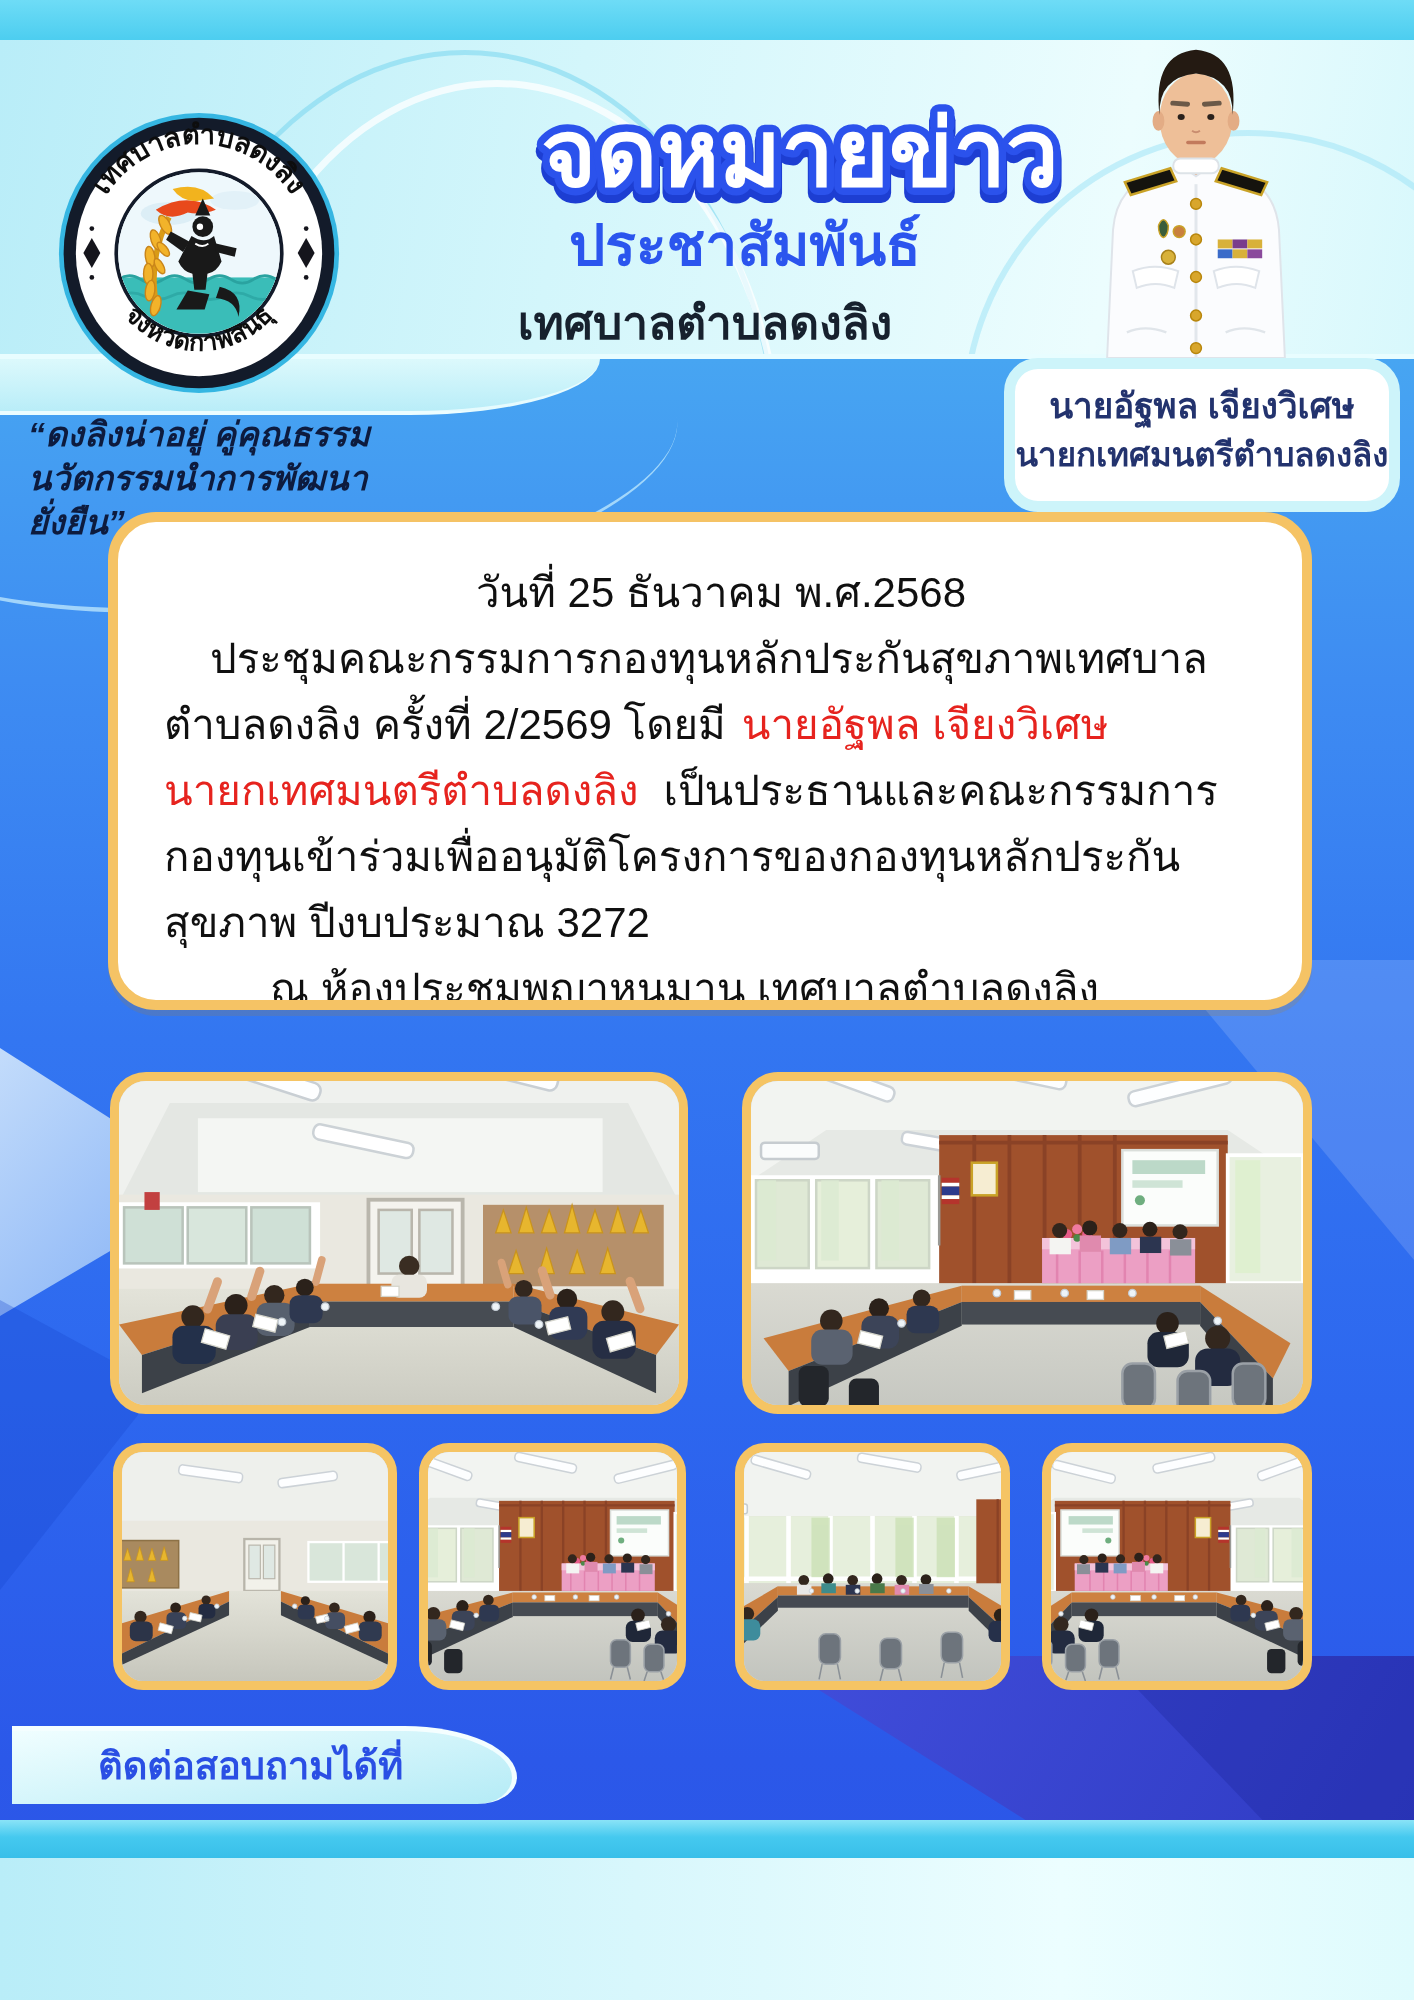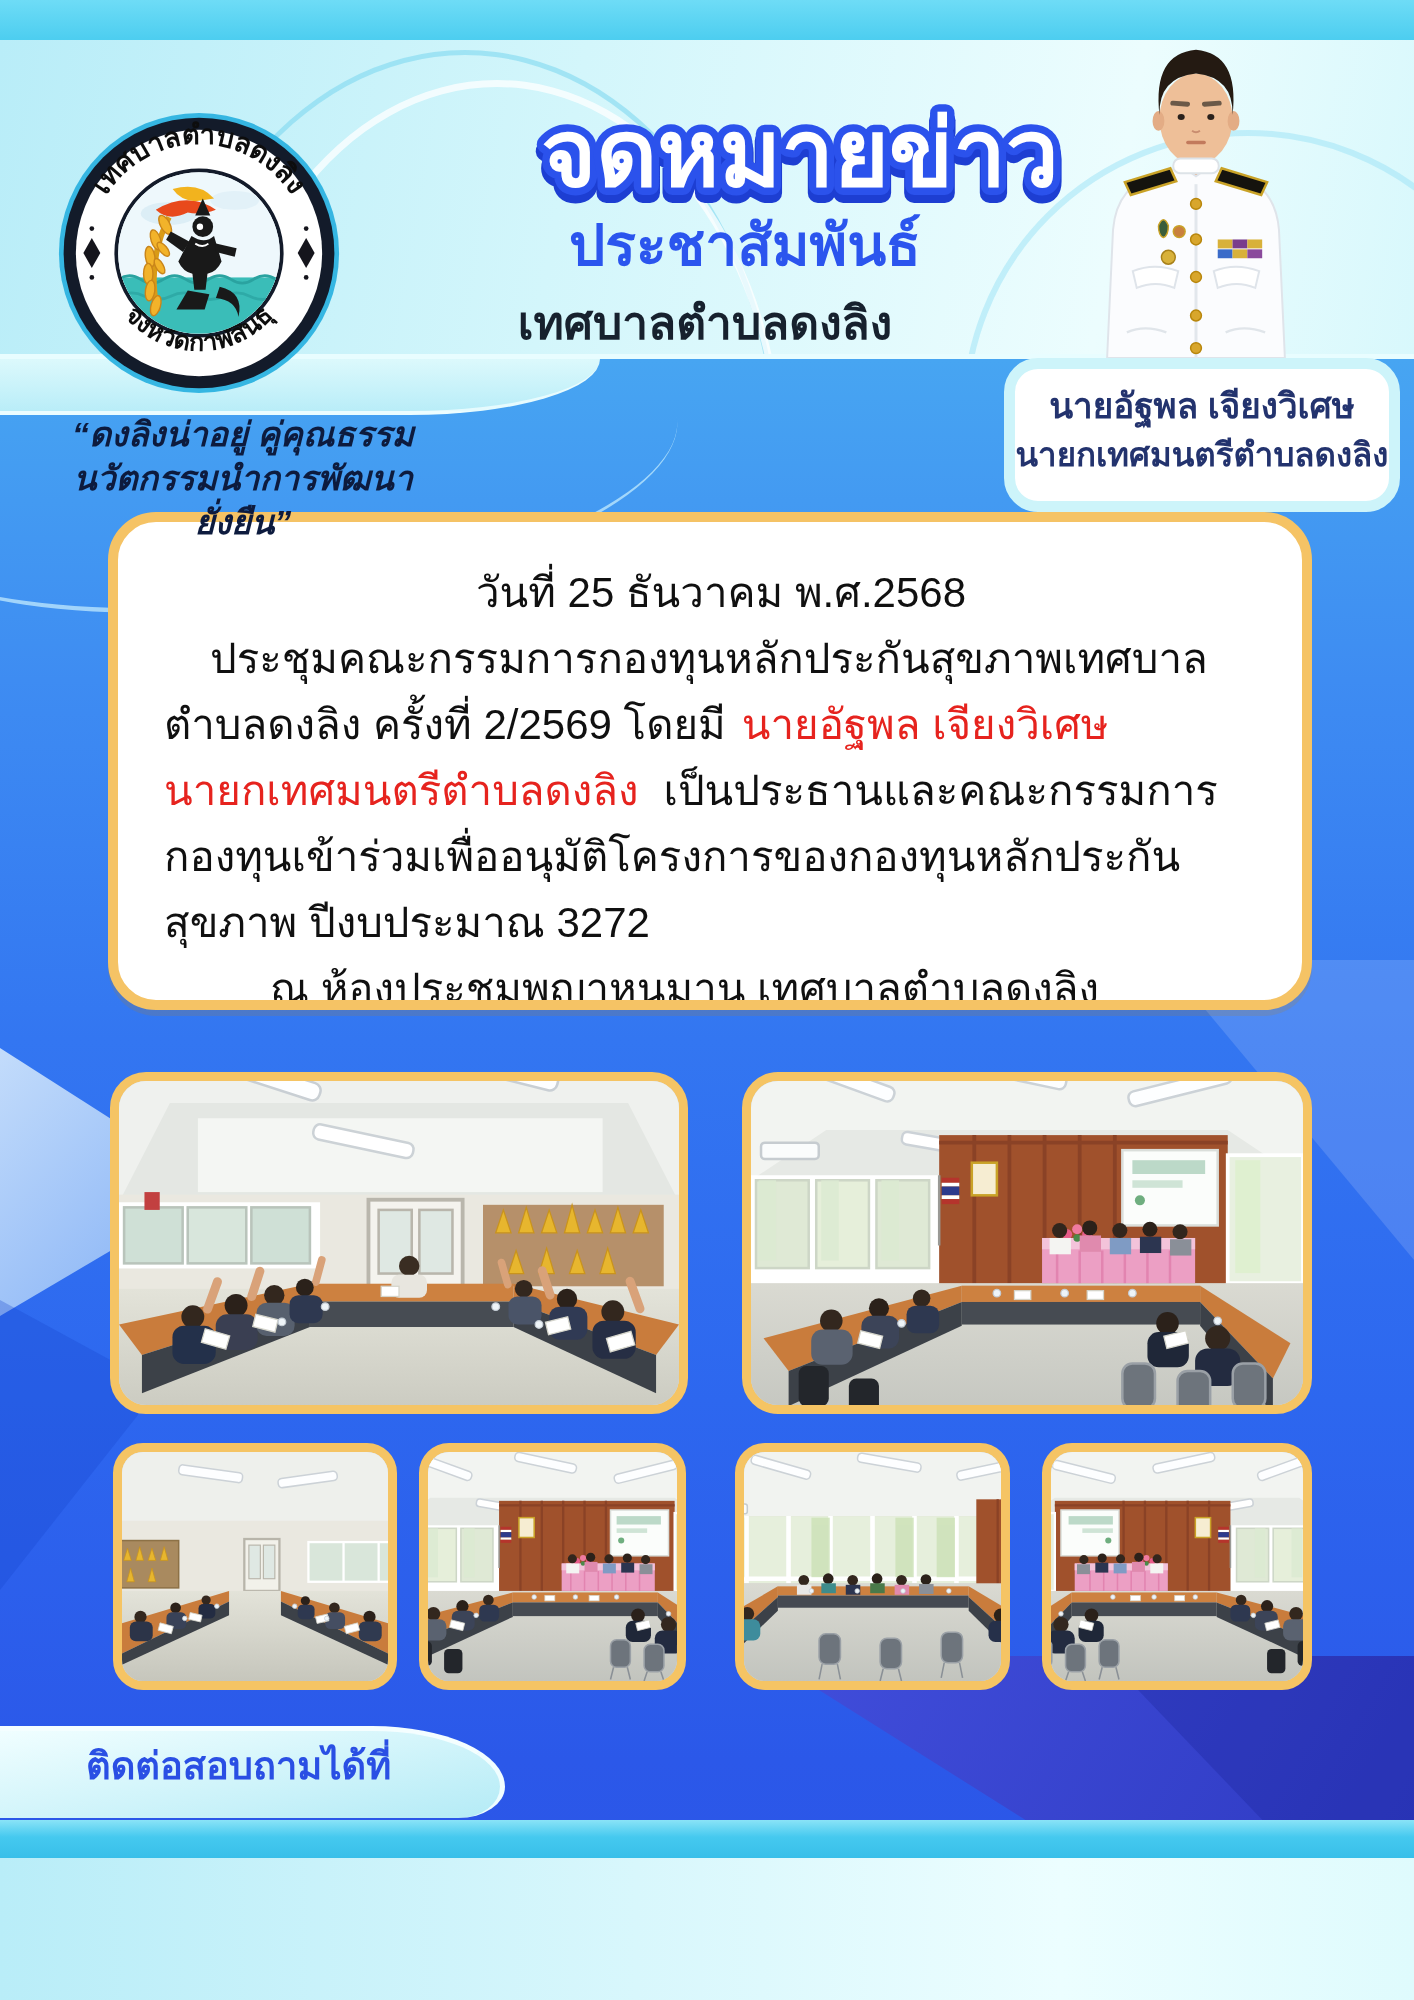--- a/index.html
+++ b/index.html
@@ -45,21 +45,21 @@
 
   .portrait{position:absolute;left:1066px;top:36px;width:260px;height:322px;z-index:4;}
   .portrait svg{width:100%;height:100%;display:block;}
 
   .name-card{position:absolute;left:1004px;top:358px;width:374px;height:121px;z-index:5;
     background:#ffffff;border:11px solid #cdf4fa;border-radius:34px;text-align:center;
     padding-top:11px;box-sizing:content-box;}
   .name-card .l1{font-size:35px;line-height:52px;font-weight:bold;color:#23336e;}
   .name-card .l2{font-size:33px;line-height:46px;font-weight:bold;color:#23336e;}
 
-  .slogan{position:absolute;left:28px;top:412px;width:430px;text-align:center;z-index:3;
+  .slogan{position:absolute;left:28px;top:412px;width:430px;text-align:left;z-index:3;
     font-style:italic;font-weight:bold;color:#0d1b3e;font-size:34px;line-height:44px;}
 
   
   .content-box{position:absolute;left:108px;top:512px;width:1204px;height:498px;z-index:2;
     background:#ffffff;border:10px solid #f5c365;border-radius:48px;box-sizing:border-box;
     padding:38px 24px 0 46px;overflow:hidden;box-shadow:0 6px 0 rgba(190,130,20,.18);}
   .cline{font-size:42px;color:#101010;line-height:66px;height:66px;white-space:nowrap;}
   .c-center{text-align:center;}
   .c-indent{text-indent:46px;}
   .c7{text-indent:106px;}
@@ -72,21 +72,21 @@
     background:#cfcfc6;z-index:2;box-sizing:border-box;}
   .photo svg{width:100%;height:100%;display:block;}
   #ph1{left:110px;top:1072px;width:578px;height:342px;}
   #ph2{left:742px;top:1072px;width:570px;height:342px;}
   #ph3{left:113px;top:1443px;width:284px;height:247px;border-radius:30px;}
   #ph4{left:419px;top:1443px;width:267px;height:247px;border-radius:30px;}
   #ph5{left:735px;top:1443px;width:275px;height:247px;border-radius:30px;}
   #ph6{left:1042px;top:1443px;width:270px;height:247px;border-radius:30px;}
 
   
-  .contact-band{position:absolute;left:0;top:1726px;width:505px;height:92px;z-index:3;
+  .contact-band{position:absolute;left:12px;top:1726px;width:505px;height:78px;z-index:3;
     background:linear-gradient(170deg,#f0feff,#b4ebf6);box-sizing:border-box;
     border-top:5px solid #f4feff;border-right:5px solid rgba(244,254,255,.9);
     border-top-right-radius:170px 78px;border-bottom-right-radius:60px 40px;}
   .contact-band span{display:block;padding-left:86px;font-size:38px;font-weight:bold;
     color:#2a4fe4;line-height:70px;}
   .bottom-strip{position:absolute;left:0;top:1820px;width:100%;height:38px;z-index:2;
     background:linear-gradient(180deg,#8ae3f7 0%,#45c9ef 45%,#38bfe9 100%);}
   .footer{position:absolute;left:0;top:1858px;width:100%;height:142px;z-index:2;
     background:linear-gradient(90deg,#b9edf8,#d8f7fc 45%,#ecfeff 75%,#dffbfd);}
 </style>

